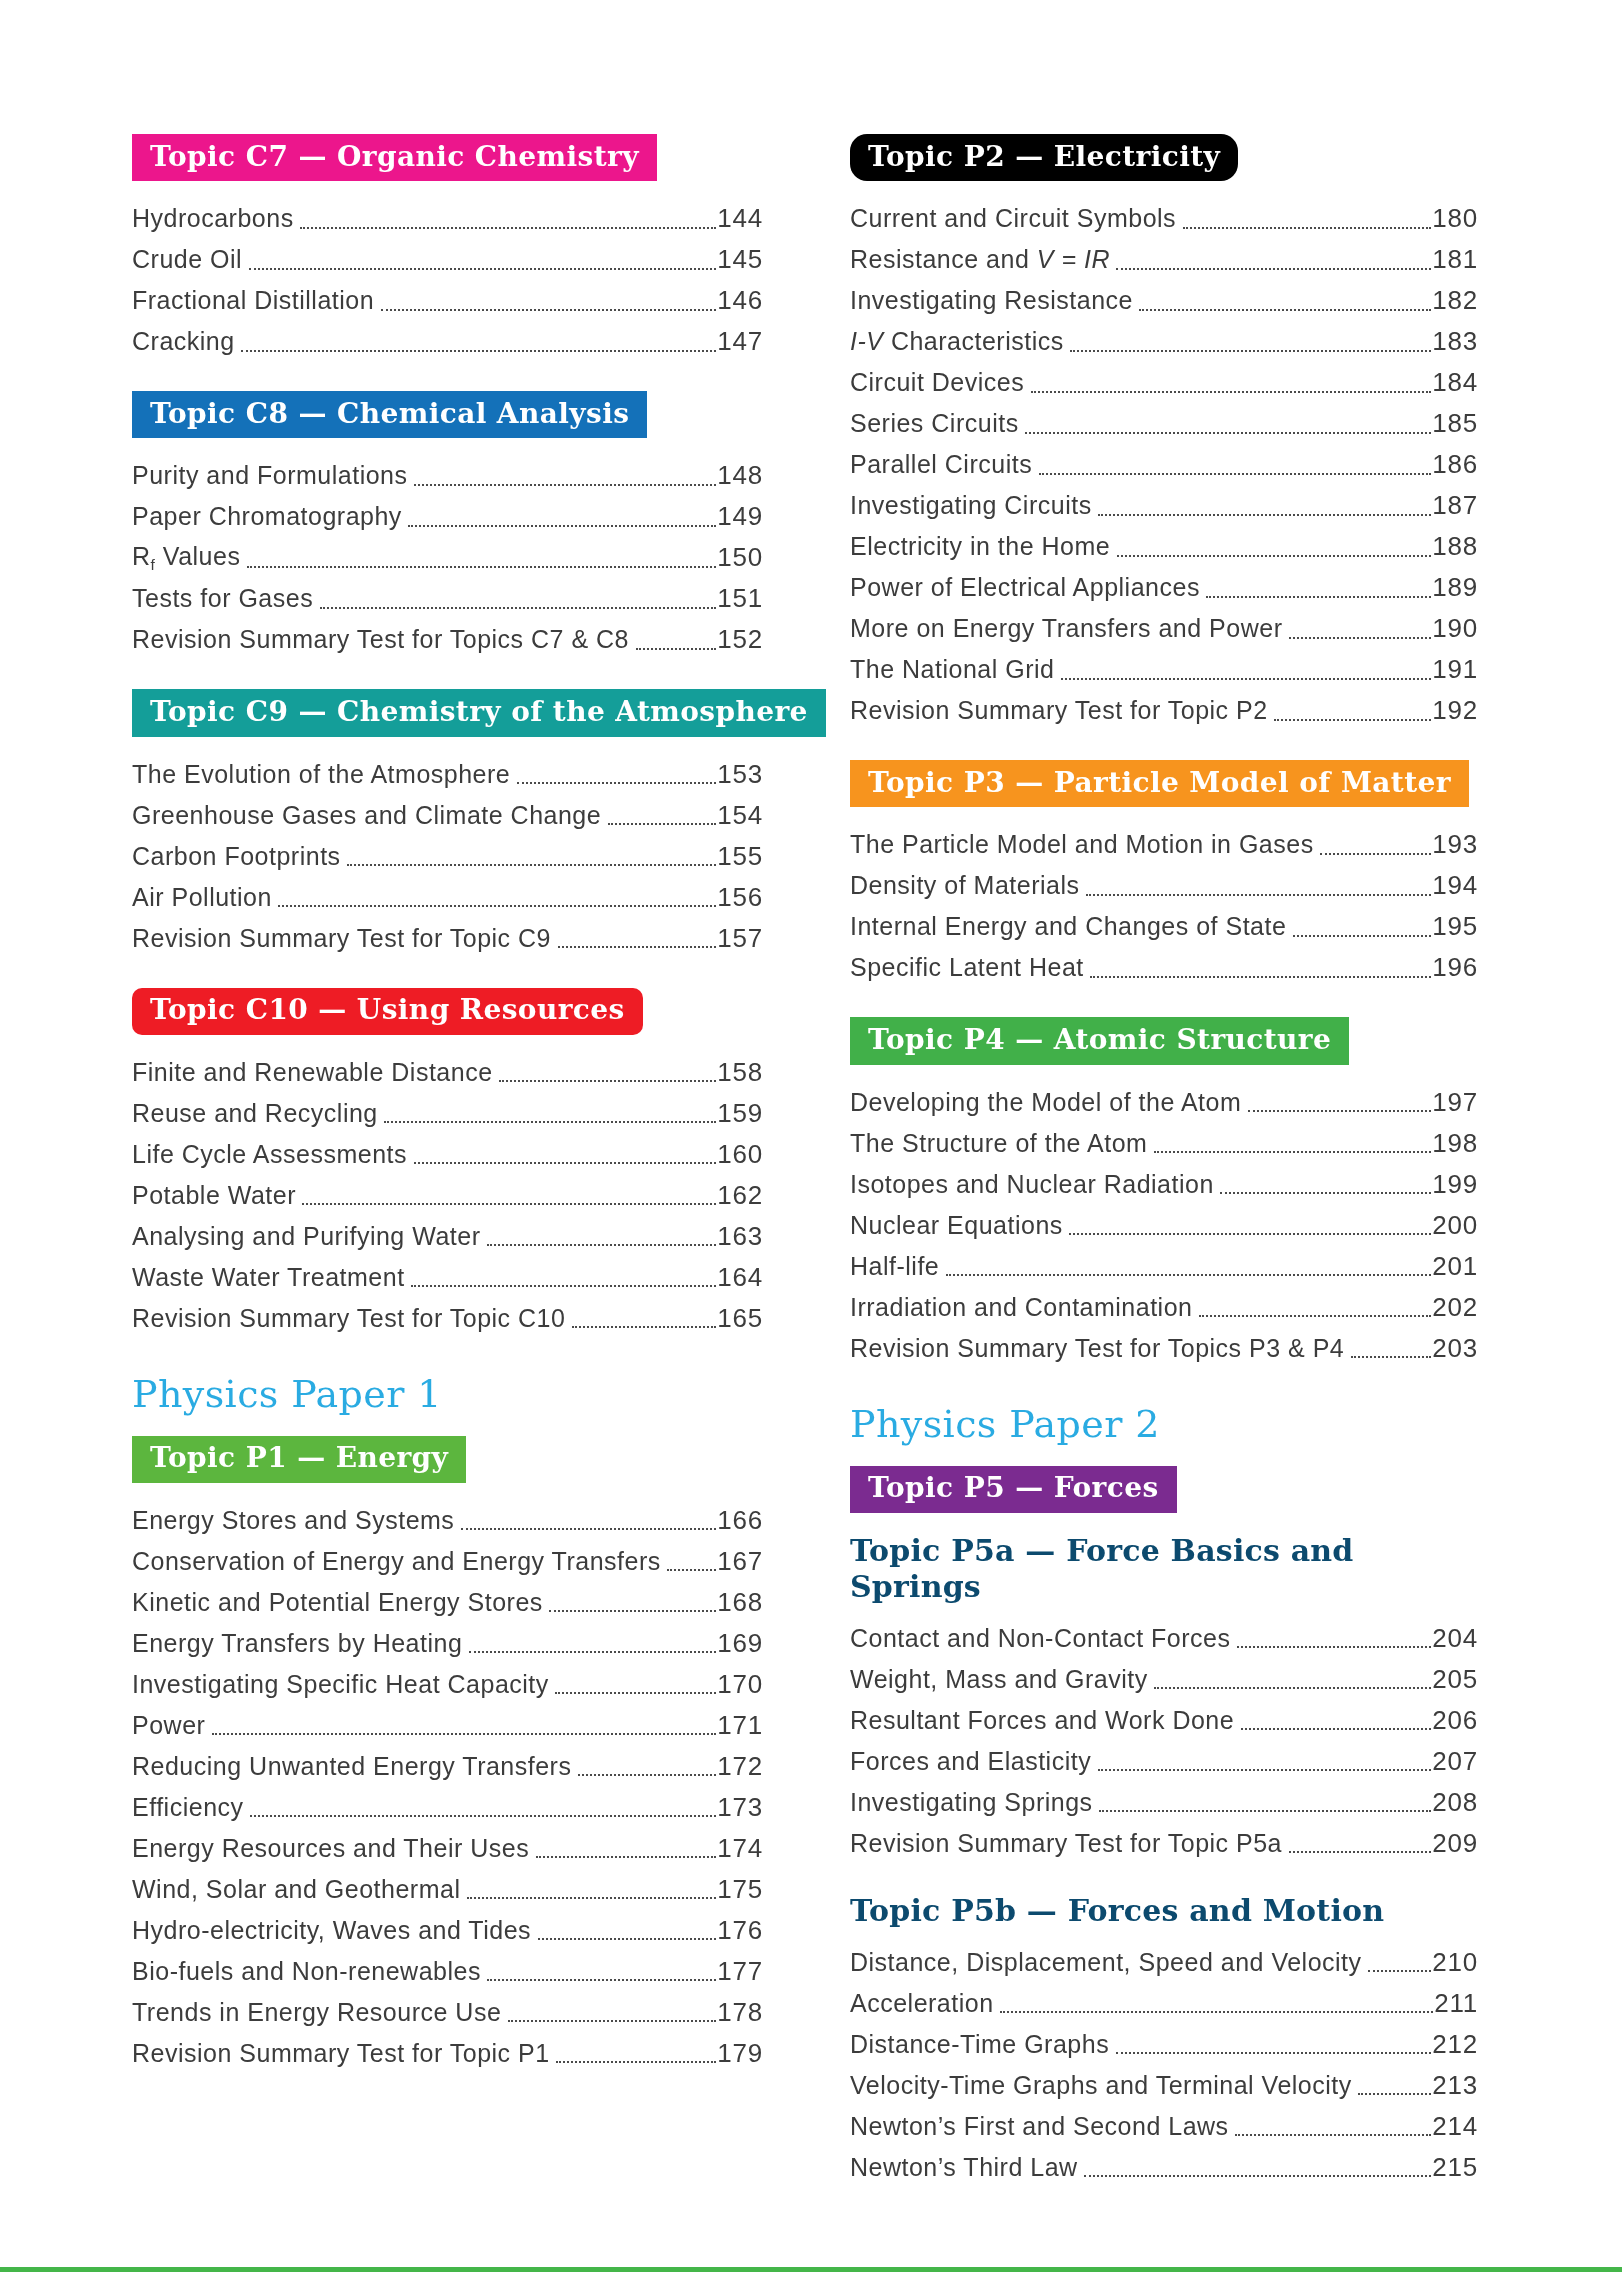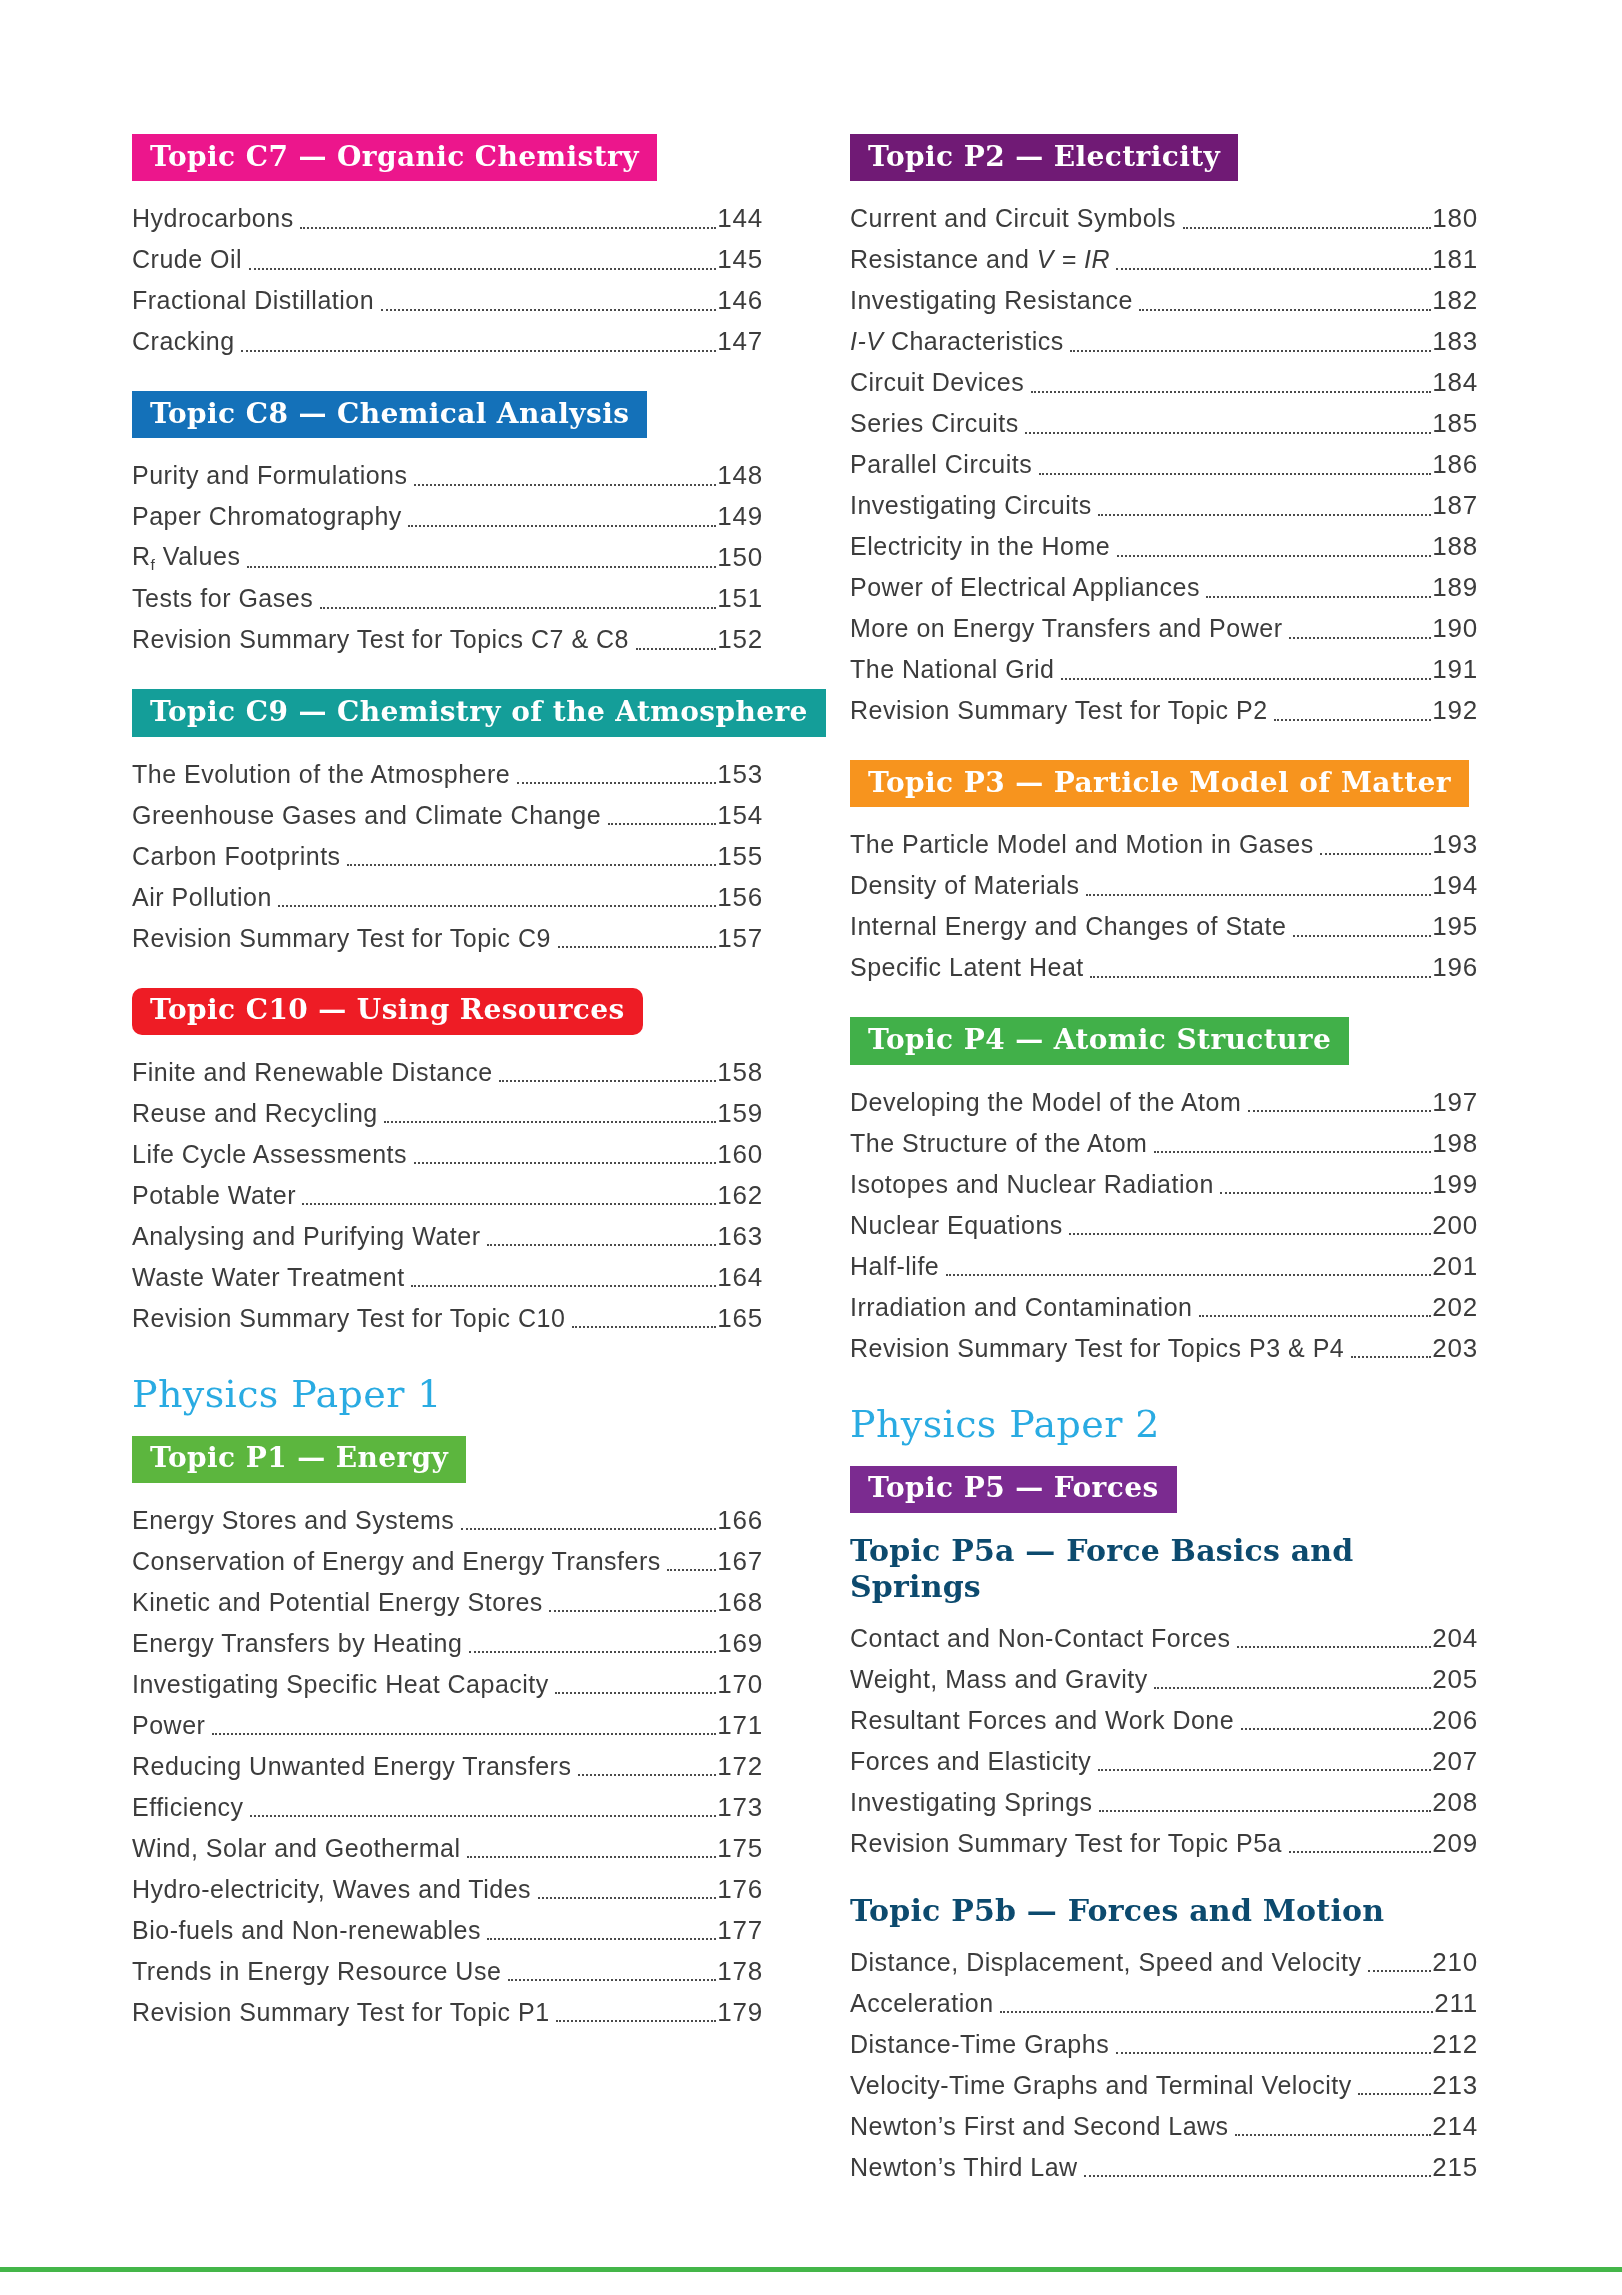--- a/index.html
+++ b/index.html
@@ -180,20 +180,25 @@
           <span class="toc-title"><span>Reducing Unwanted Energy Transfers</span></span>
           <span class="leader"></span>
           <span class="toc-page">172</span>
         </li>
         <li class="toc-row">
           <span class="toc-title"><span>Efficiency</span></span>
           <span class="leader"></span>
           <span class="toc-page">173</span>
         </li>
         <li class="toc-row">
+          <span class="toc-title"><span>Energy Resources and Their Uses</span></span>
+          <span class="leader"></span>
+          <span class="toc-page">174</span>
+        </li>
+        <li class="toc-row">
           <span class="toc-title"><span>Wind, Solar and Geothermal</span></span>
           <span class="leader"></span>
           <span class="toc-page">175</span>
         </li>
         <li class="toc-row">
           <span class="toc-title"><span>Hydro-electricity, Waves and Tides</span></span>
           <span class="leader"></span>
           <span class="toc-page">176</span>
         </li>
         <li class="toc-row">
@@ -205,21 +210,21 @@
           <span class="toc-title"><span>Trends in Energy Resource Use</span></span>
           <span class="leader"></span>
           <span class="toc-page">178</span>
         </li>
         <li class="toc-row">
           <span class="toc-title"><span>Revision Summary Test for Topic P1</span></span>
           <span class="leader"></span>
           <span class="toc-page">179</span>
         </li>
       </ul></div>
-  <div class="col col-right"><div class="topic-header" style="background: #701a75;"><span class="topic-header-label">Topic P2 — Electricity</span></div><div></div><ul class="toc-list">
+  <div class="col col-right"><div class="topic-header" style="background: #000000; border-radius: 17px;"><span class="topic-header-label">Topic P2 — Electricity</span></div><div></div><ul class="toc-list">
         <li class="toc-row">
           <span class="toc-title"><span>Current and Circuit Symbols</span></span>
           <span class="leader"></span>
           <span class="toc-page">180</span>
         </li>
         <li class="toc-row">
           <span class="toc-title"><span>Resistance and </span><span class="italic">V = IR</span></span>
           <span class="leader"></span>
           <span class="toc-page">181</span>
         </li>

